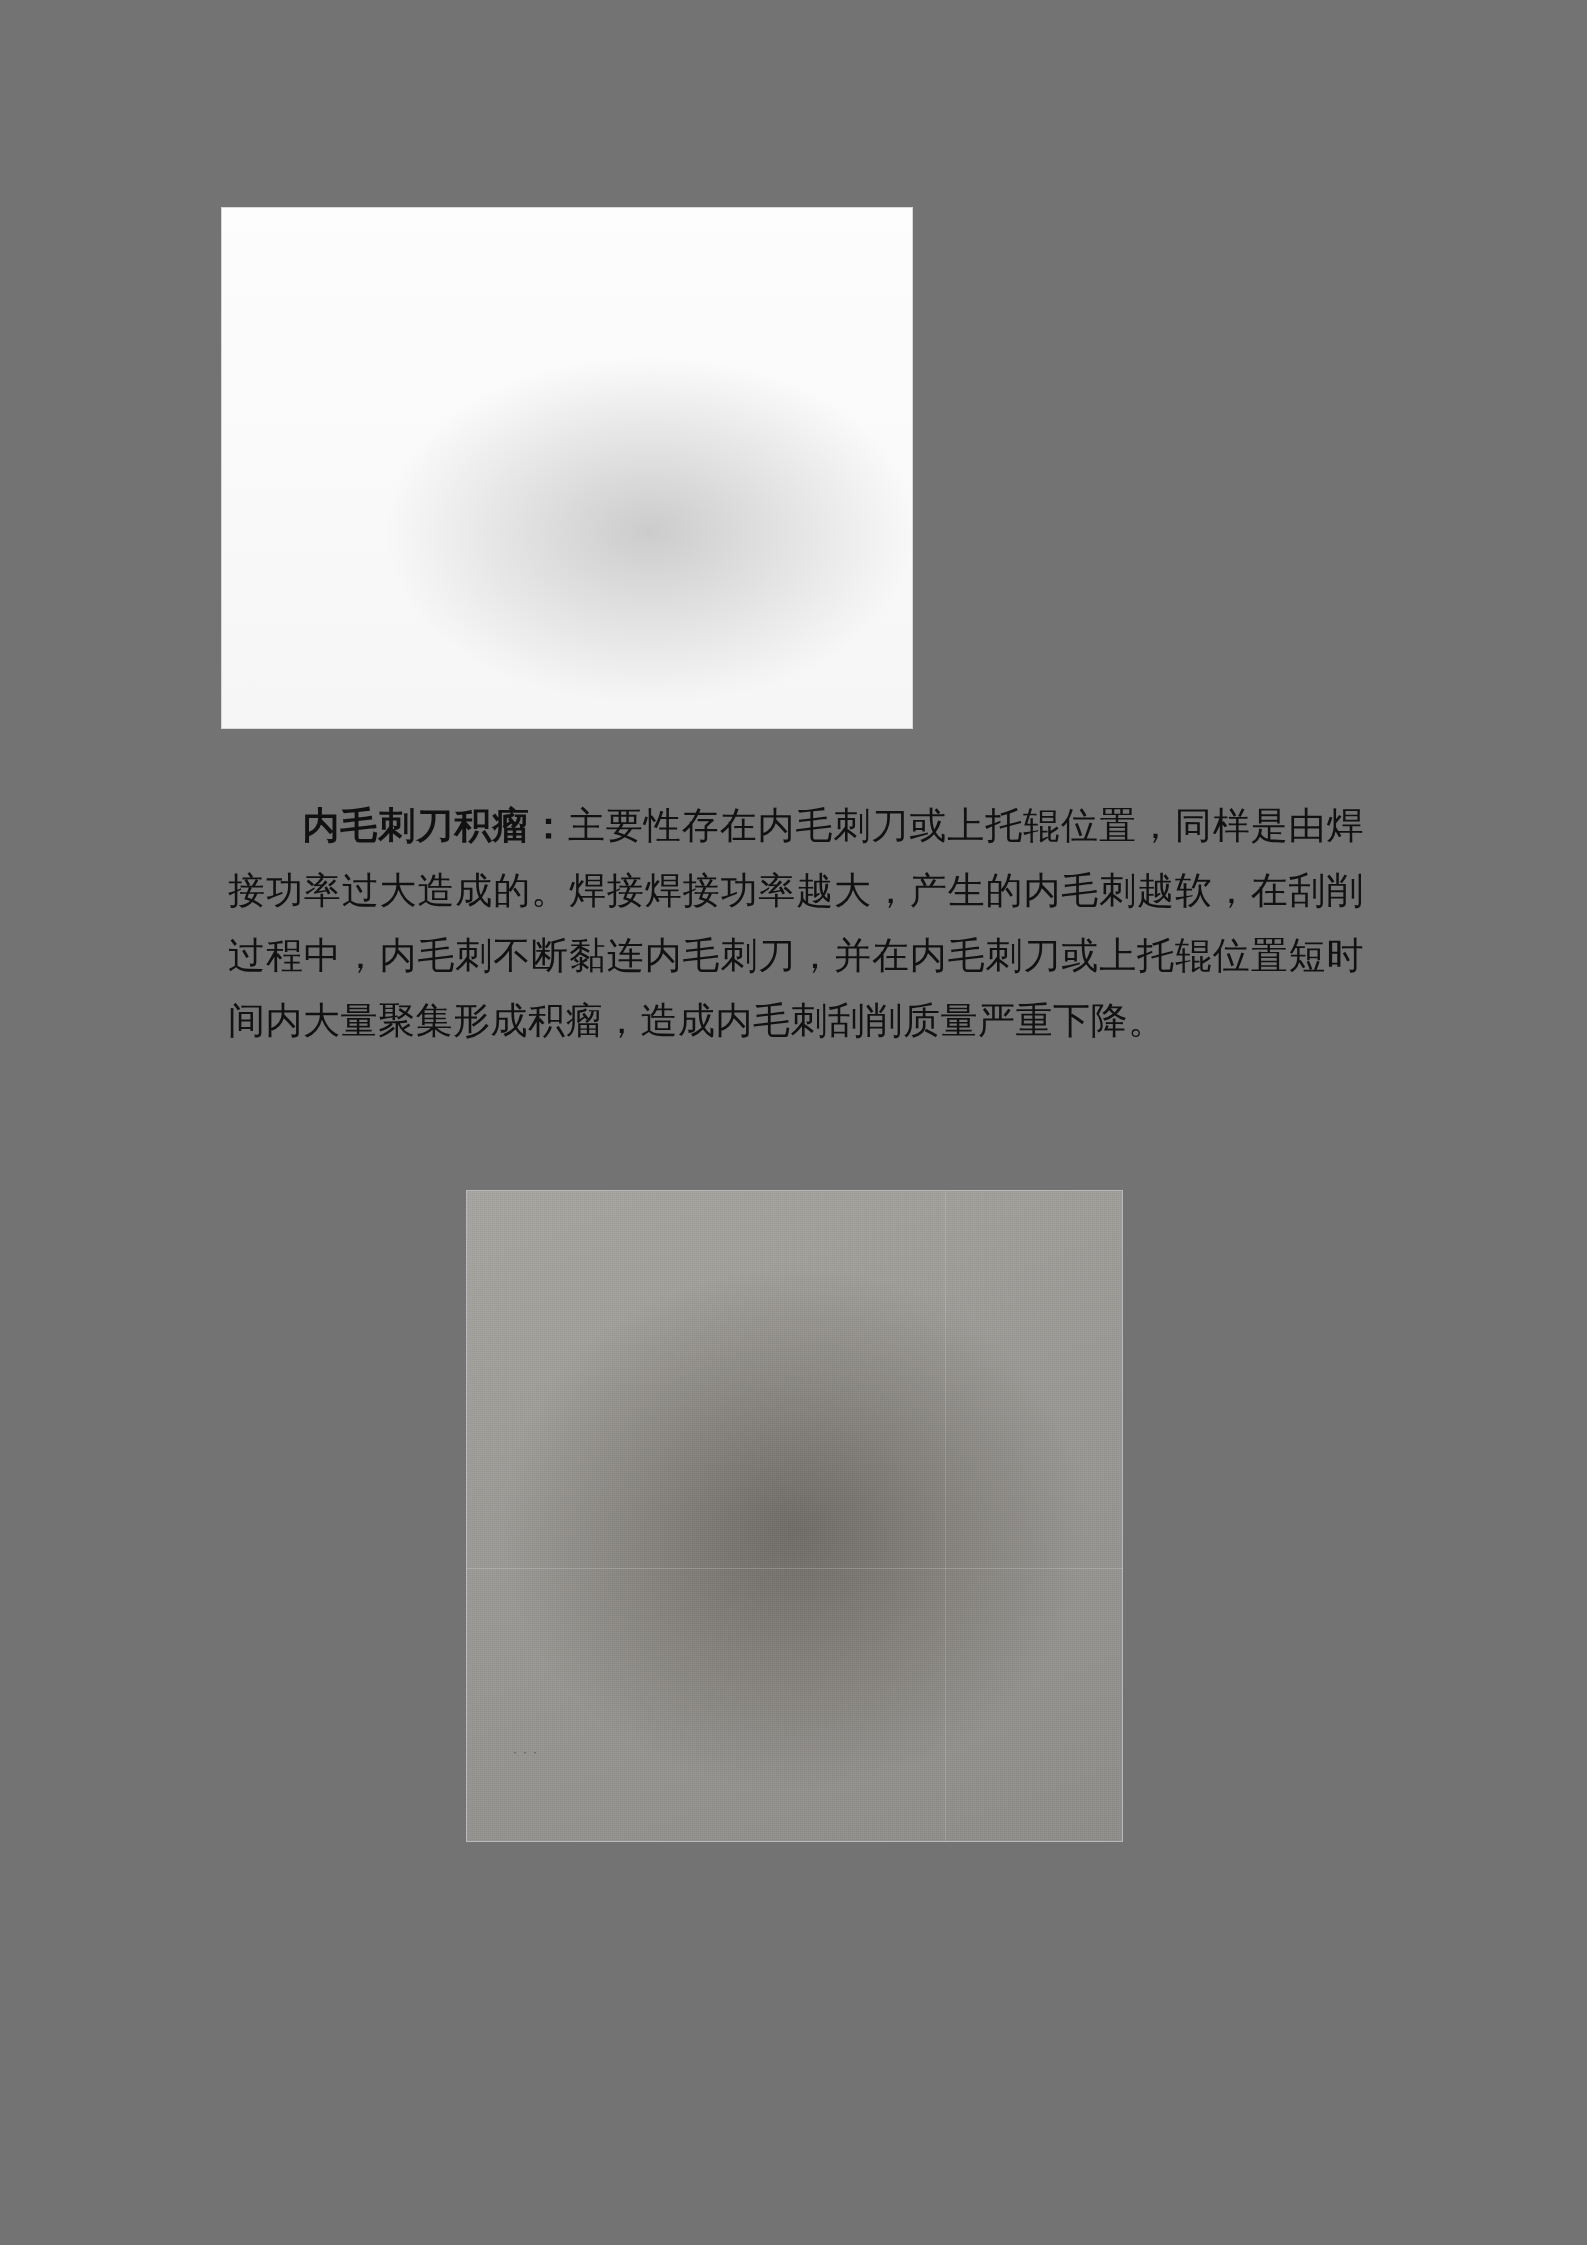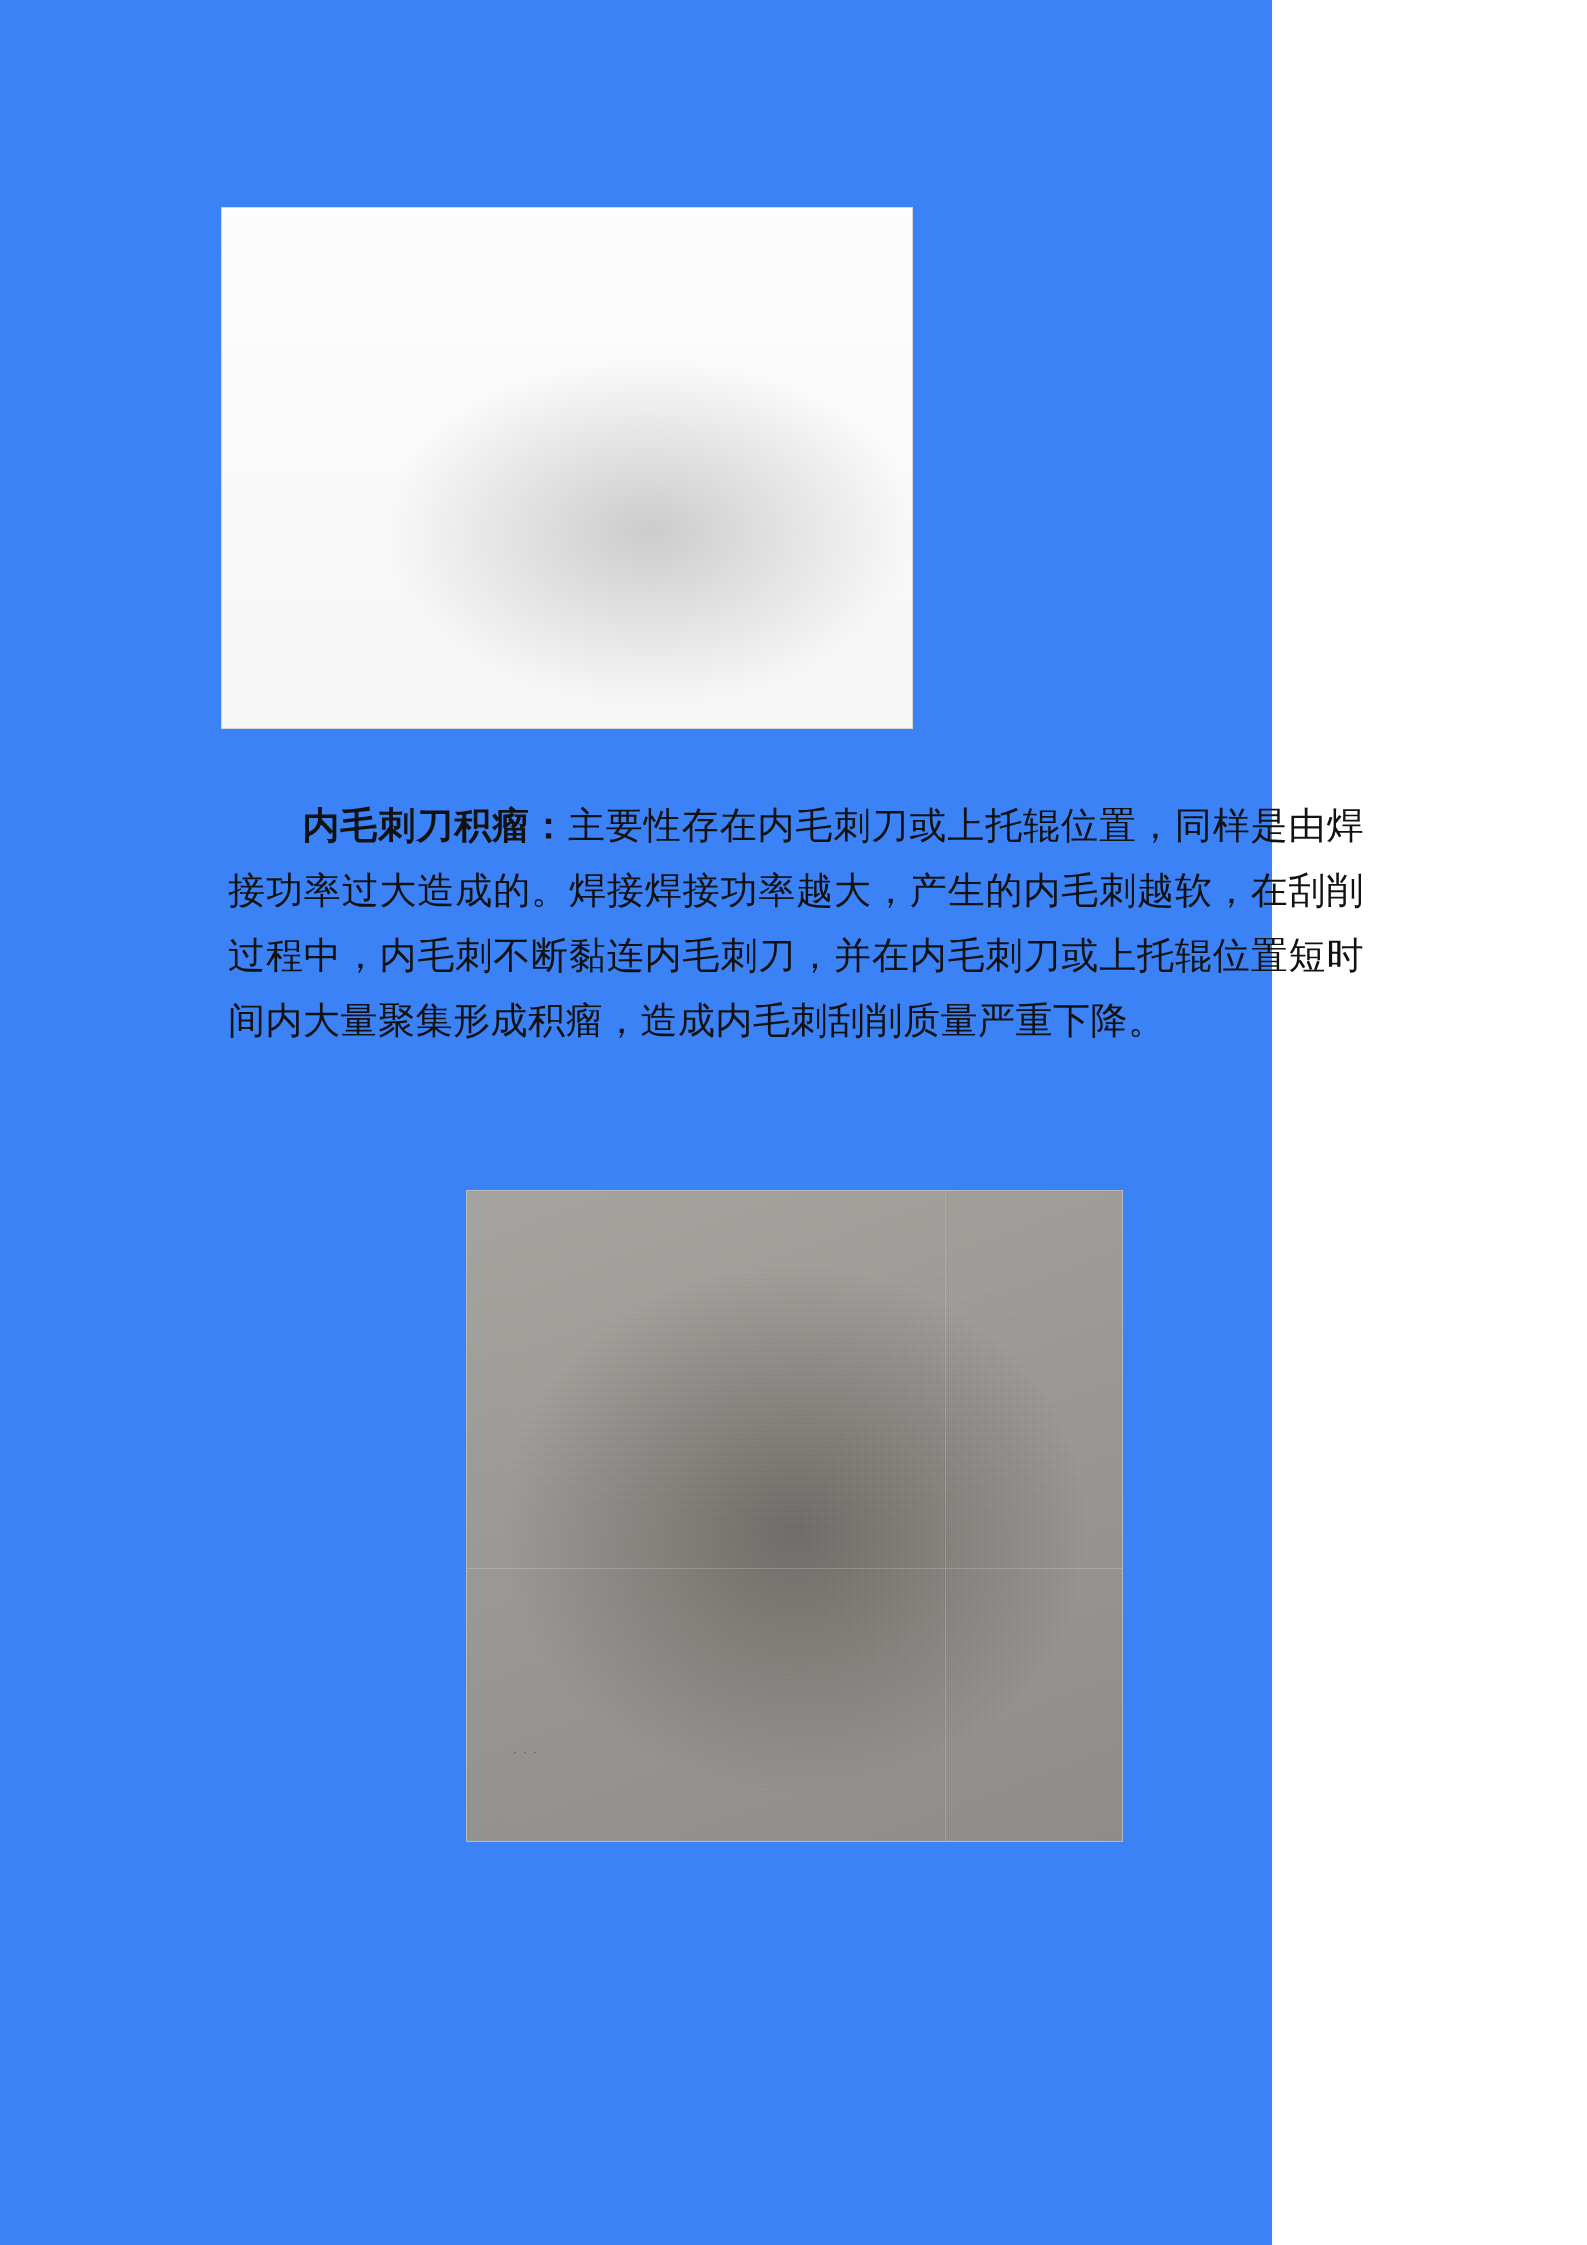--- a/index.html
+++ b/index.html
@@ -9,26 +9,26 @@
   }
   body {
     width: 1587px;
     height: 2245px;
     font-family: "Liberation Serif", "DejaVu Serif", serif;
     color: #000000;
     position: relative;
     overflow: hidden;
   }
   .page {
-    width: 1272px;
+    width: 1587px;
     height: 2245px;
     box-sizing: border-box;
     padding: 0;
     position: relative;
-    background: #3b82f6;
+    background: #737373;
   }
 
   
   .figure1 {
     position: absolute;
     left: 221px;
     top: 207px;
     width: 690px;
     height: 520px;
     background: #ffffff;

